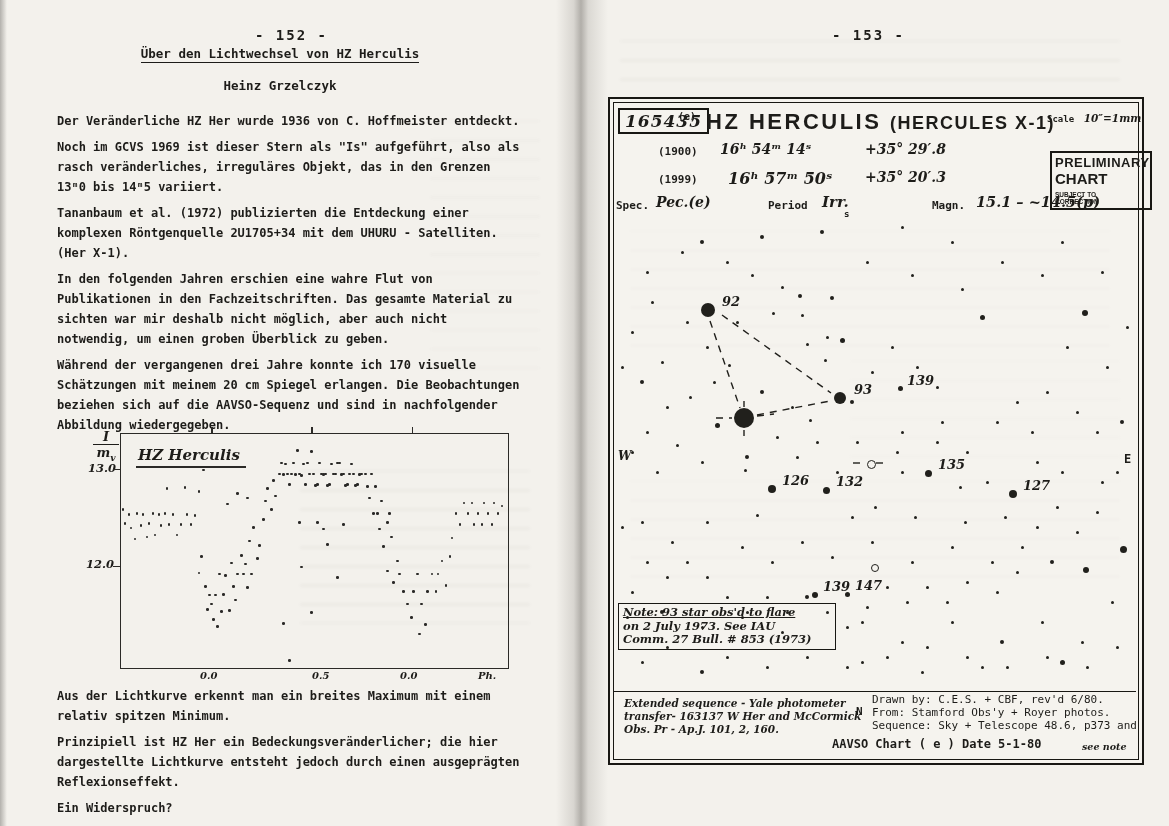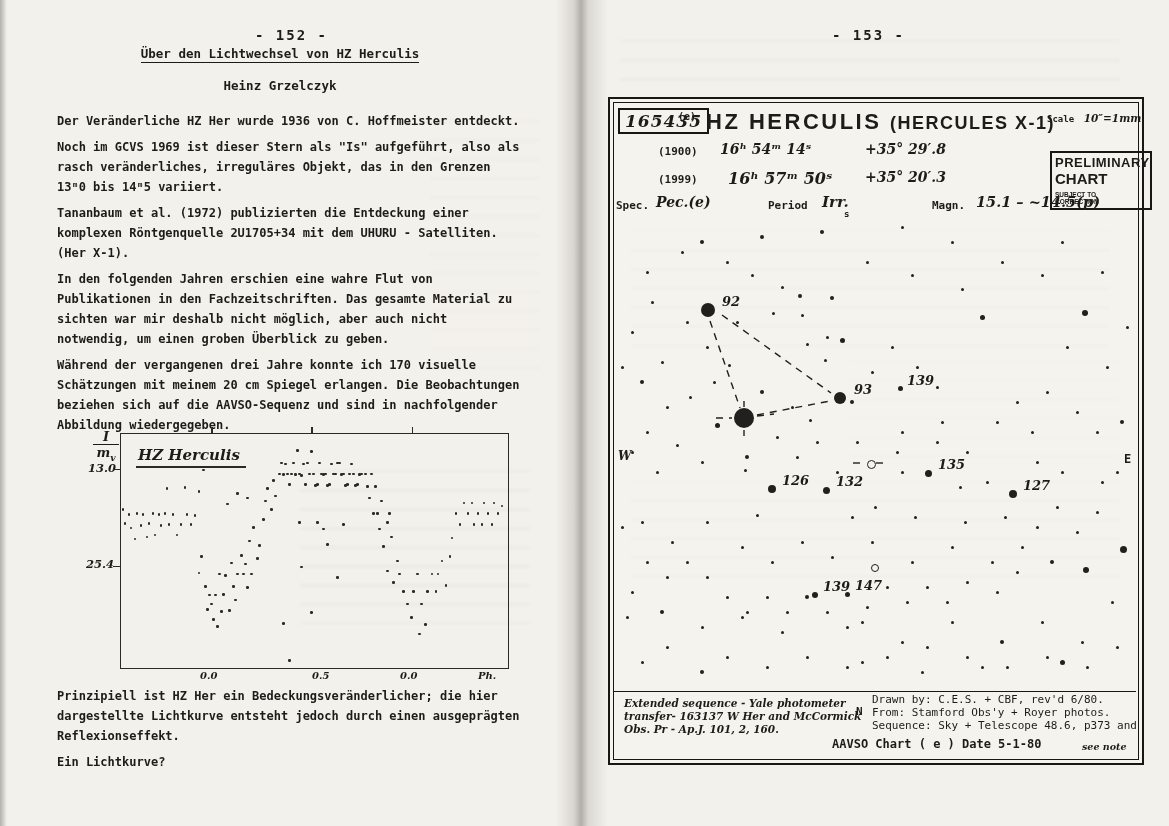--- a/index.html
+++ b/index.html
@@ -87,21 +87,21 @@
       <p>In den folgenden Jahren erschien eine wahre Flut von Publikationen in den Fachzeitschriften. Das gesamte Material zu sichten war mir deshalb nicht möglich, aber auch nicht notwendig, um einen groben Überblick zu geben.</p>
       <p>Während der vergangenen drei Jahre konnte ich 170 visuelle Schätzungen mit meinem 20 cm Spiegel erlangen. Die Beobachtungen beziehen sich auf die AAVSO-Sequenz und sind in nachfolgender Abbildung wiedergegeben.</p>
     </div>
 
     <div class="frac hand">
       <div>I</div>
       <div class="bar"></div>
       <div><span>m</span><sub>v</sub></div>
     </div>
     <div class="lc-ylab hand" style="left:88px;top:461px;">13.0</div>
-    <div class="lc-ylab hand" style="left:86px;top:557px;">25.4</div>
+    <div class="lc-ylab hand" style="left:86px;top:557px;">12.0</div>
 
     <div class="lc-box" id="lc-box">
       <div class="lc-title hand">HZ Herculis</div>
       <div class="lc-ticktop" style="left:23.3%;"></div>
       <div class="lc-ticktop" style="left:49.2%;"></div>
       <div class="lc-ticktop" style="left:75.1%;"></div>
       <div class="lc-tickleft" style="top:14.9%;"></div>
       <div class="lc-tickleft" style="top:56.4%;"></div>
       <div id="lc-points" style="position:absolute;left:0;top:0;width:100%;height:100%;overflow:hidden;">
           <div class="lc-dot" style="left: 0.705181px; top: 74.4344px;"></div>
@@ -266,22 +266,23 @@
           <div class="lc-dot" style="left: 375.674px; top: 78.3183px;"></div>
           <div class="lc-dot" style="left: 379.684px; top: 70.5506px;"></div>
         </div>
     </div>
     <div class="lc-xlab hand" style="left:200px;">0.0</div>
     <div class="lc-xlab hand" style="left:312px;">0.5</div>
     <div class="lc-xlab hand" style="left:400px;">0.0</div>
     <div class="lc-xlab hand" style="left:478px;">Ph.</div>
 
     <div class="body-text" style="top:686px;">
+      <p>Aus der Lichtkurve erkennt man ein breites Maximum mit einem relativ spitzen Minimum.</p>
       <p>Prinzipiell ist HZ Her ein Bedeckungsveränderlicher; die hier dargestellte Lichtkurve entsteht jedoch durch einen ausgeprägten Reflexionseffekt.</p>
-      <p>Ein Lichtkurve?</p>
+      <p>Ein Widerspruch?</p>
     </div>
   </div>
 
   <div class="page page-right">
     <div class="ghost" style="left:20px;top:40px;width:500px;height:50px;"></div>
     <div class="ghost" style="left:30px;top:230px;width:480px;height:120px;"></div>
     <div class="ghost" style="left:30px;top:480px;width:490px;height:105px;"></div>
     <div class="ghost" style="left:250px;top:360px;width:270px;height:100px;opacity:.07;"></div>
 
     <div class="pnum tw" style="left:232px;top:27px;">- 153 -</div>
@@ -509,20 +510,25 @@
             <line x1="147" y1="198" x2="220" y2="184" stroke="#21201c" stroke-width="1.4" stroke-dasharray="7 6"></line>
             <line x1="106" y1="201" x2="122" y2="201" stroke="#21201c" stroke-width="1.4" stroke-dasharray="7 6"></line>
             <line x1="147" y1="199" x2="164" y2="197" stroke="#21201c" stroke-width="1.4" stroke-dasharray="7 6"></line>
             <line x1="134" y1="184" x2="134" y2="190" stroke="#21201c" stroke-width="1.4" stroke-dasharray="7 6"></line>
             <line x1="134" y1="213" x2="134" y2="219" stroke="#21201c" stroke-width="1.4" stroke-dasharray="7 6"></line>
             <line x1="243" y1="246" x2="254" y2="246" stroke="#21201c" stroke-width="1.4" stroke-dasharray="7 6"></line>
             <line x1="266" y1="246" x2="277" y2="246" stroke="#21201c" stroke-width="1.4" stroke-dasharray="7 6"></line>
           </svg>
         </div>
 
+      <div class="notebox hand">
+        <div class="u">Note: 93 star obs'd to flare</div>
+        <div>on 2 July 1973. See IAU</div>
+        <div>Comm. 27 Bull. # 853 (1973)</div>
+      </div>
 
       <div class="footline"></div>
       <div class="ftext hand" style="left:14px;top:598px;">
         <div>Extended sequence - Yale photometer</div>
         <div>transfer- 163137 W Her and McCormick</div>
         <div>Obs. Pr - Ap.J. 101, 2, 160.</div>
       </div>
       <div class="compass tw" style="left:246px;top:606px;">N</div>
       <div class="ftext" style="left:262px;top:594px;font-size:11px;">
         <div>Drawn by: C.E.S. + CBF, rev'd 6/80.</div>

